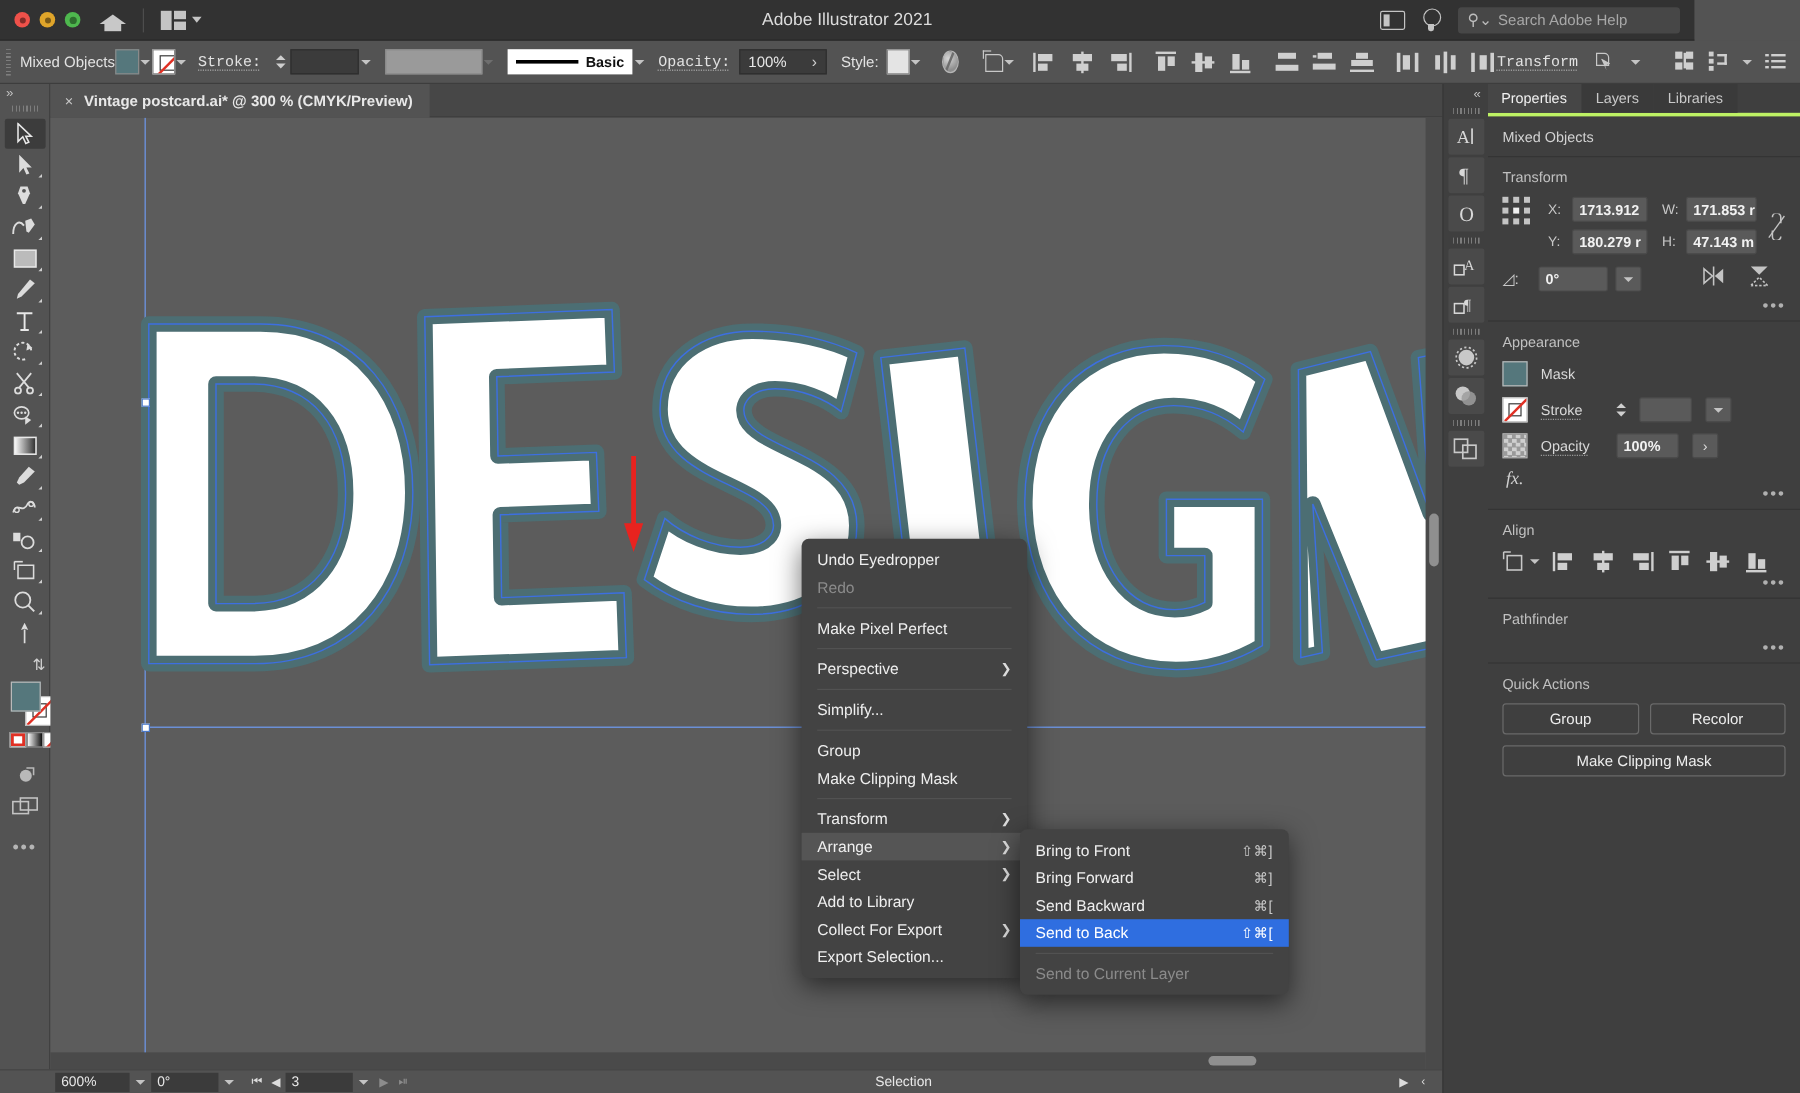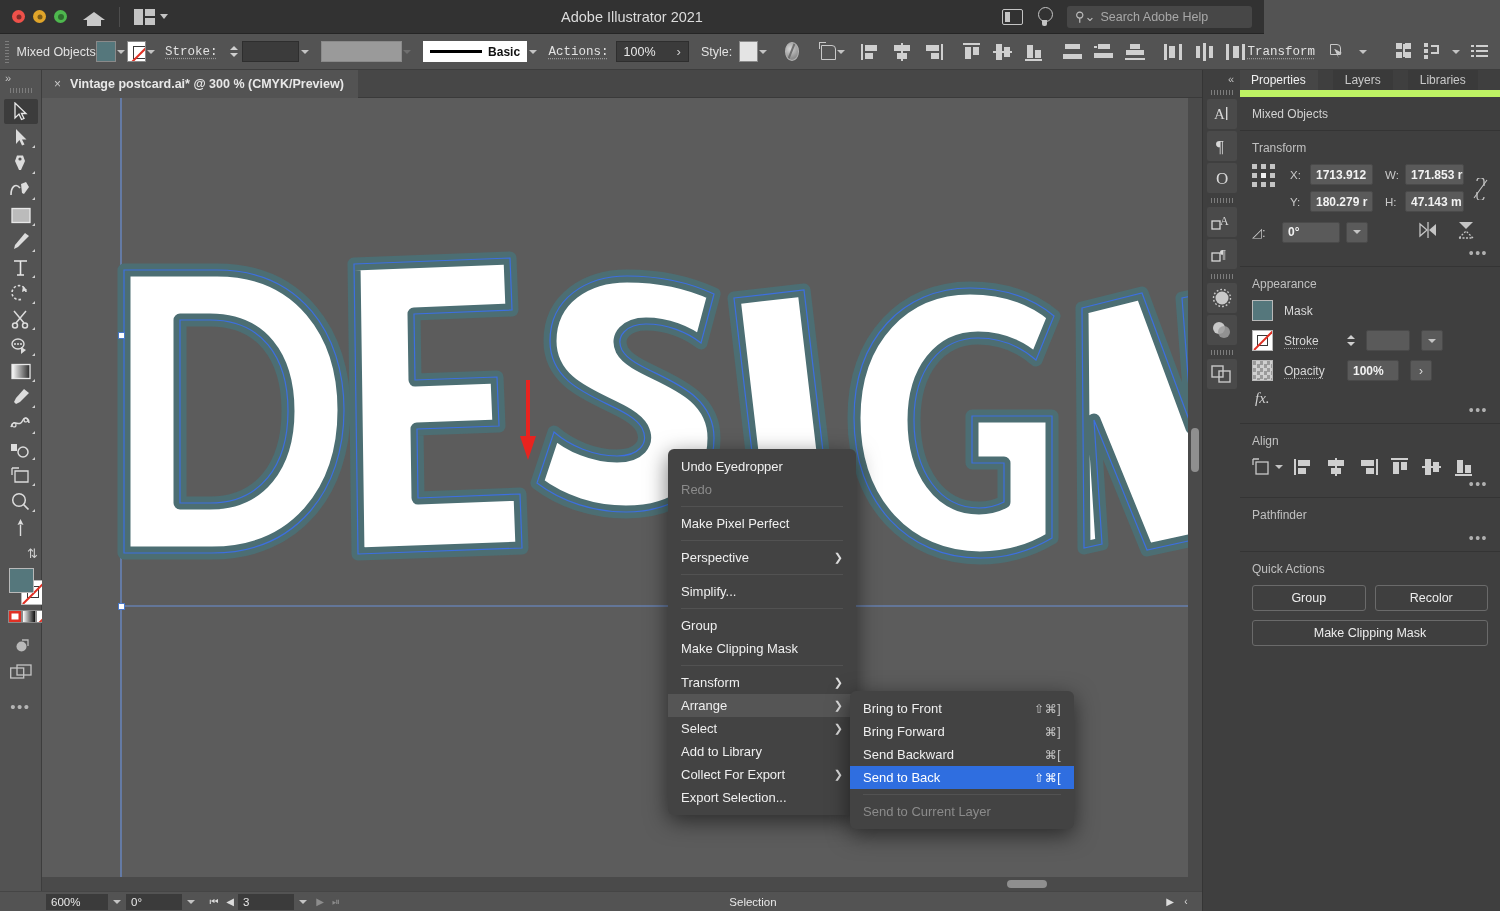--- a/index.html
+++ b/index.html
@@ -7,21 +7,21 @@
     width: 1500px; height: 911px;
     background: #535353;
     font-family: "Liberation Sans", sans-serif;
     overflow: hidden;
     -webkit-font-smoothing: antialiased;
   }
   #app { position: relative; width: 1500px; height: 911px; }
 
   
   .titlebar {
-    position: absolute; left: 0; top: 0; width: 1264px; height: 34px;
+    position: absolute; left: 0; top: 0; width: 1412px; height: 34px;
     background: #323232; display: flex; align-items: center;
     border-bottom: 1px solid #252525;
   }
   .traffic { display: flex; gap: 8px; padding-left: 12px; align-items: center; }
   .tl { width: 13px; height: 13px; border-radius: 50%; position: relative; }
   .tl.red { background: #ef514a; }
   .tl.yel { background: #e0a52a; }
   .tl.grn { background: #4eb84e; }
   .tl i { position: absolute; left: 50%; top: 50%; transform: translate(-50%,-50%);
           width: 5px; height: 5px; border-radius: 50%; background: rgba(0,0,0,.45); }
@@ -203,21 +203,21 @@
   .rgrip { width:22px; height:5px; margin:5px auto 4px;
     background: repeating-linear-gradient(to right,#7d7d7d 0 1px,transparent 1px 3px); }
   .rbtn { width:30px; height:30px; margin:0 auto 2px; display:flex; align-items:center;
      justify-content:center; background:#4a4a4a; border-radius:2px; }
   .rgroup { margin-bottom: 2px; }
 
   
   .rpanel {
     position:absolute; left:1240px; top:70px; width:260px; height:841px; background:#3f3f3f;
   }
-  .ptabs { display:flex; height:27px; border-bottom:7px solid #bef264;gap:15px; }
+  .ptabs { display:flex; height:27px; border-bottom:3px solid #bef264; }
   .ptab { padding: 0 12px; display:flex; align-items:center; font-size:12px; color:#c9c9c9;
           background:#3a3a3a; }
   .ptab.active { background:#464646; color:#f0f0f0; }
   .ptab:first-child { padding-left:11px; }
   .psub { padding: 10px 12px 9px; font-size:12px; color:#d2d2d2; border-bottom:1px solid #343434;}
   .psec { padding: 10px 12px 8px; border-bottom:1px solid #343434; position:relative;}
   .psec h4 { font-size:12px; color:#c0c0c0; font-weight:normal; margin-bottom:9px; }
   .row { display:flex; align-items:center; gap:6px; margin-bottom:6px; }
   .lab { font-size:11.5px; color:#c8c8c8; width:14px; }
   .inp {
@@ -343,21 +343,21 @@
       </div>
 
     <div class="brush-field" style="margin-left:10px">
       <div class="brush-line"></div>
       <span>Basic</span>
     </div>
     <div class="dd-arrow">
         <div class="chev sm"></div>
       </div>
 
-    <div class="ctl-label ul" style="margin-left:10px;margin-right:7px">Actions:</div>
+    <div class="ctl-label ul" style="margin-left:10px;margin-right:7px">Opacity:</div>
     <div class="op-field">
       <span>100%</span>
       <span class="gt">›</span>
     </div>
 
     <div class="ctl-label" style="margin-left:12px;margin-right:7px">Style:</div>
     <div class="style-sw"></div>
     <div class="dd-arrow">
         <div class="chev sm"></div>
       </div>

